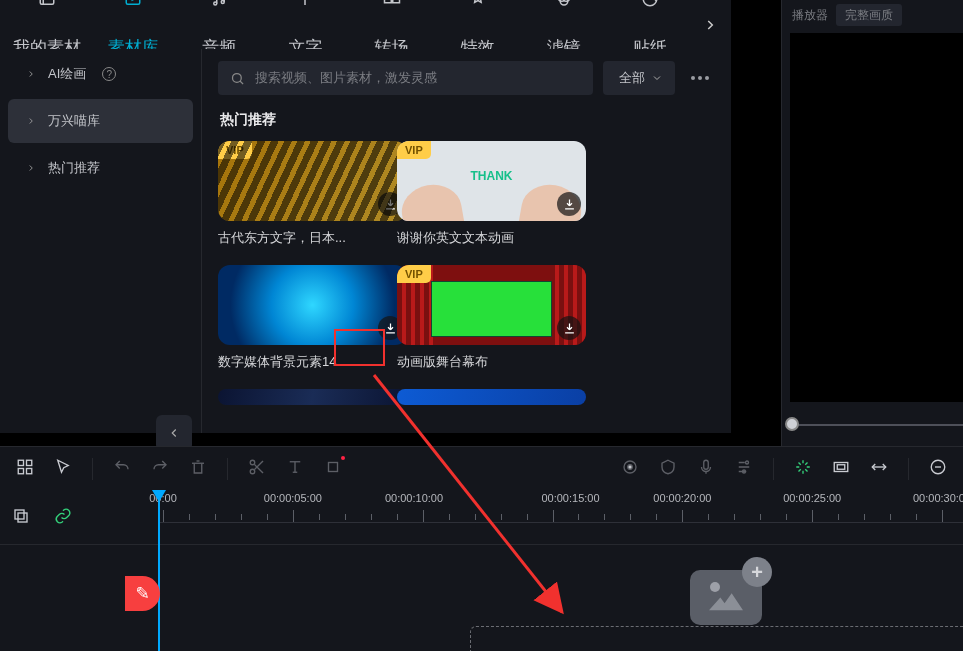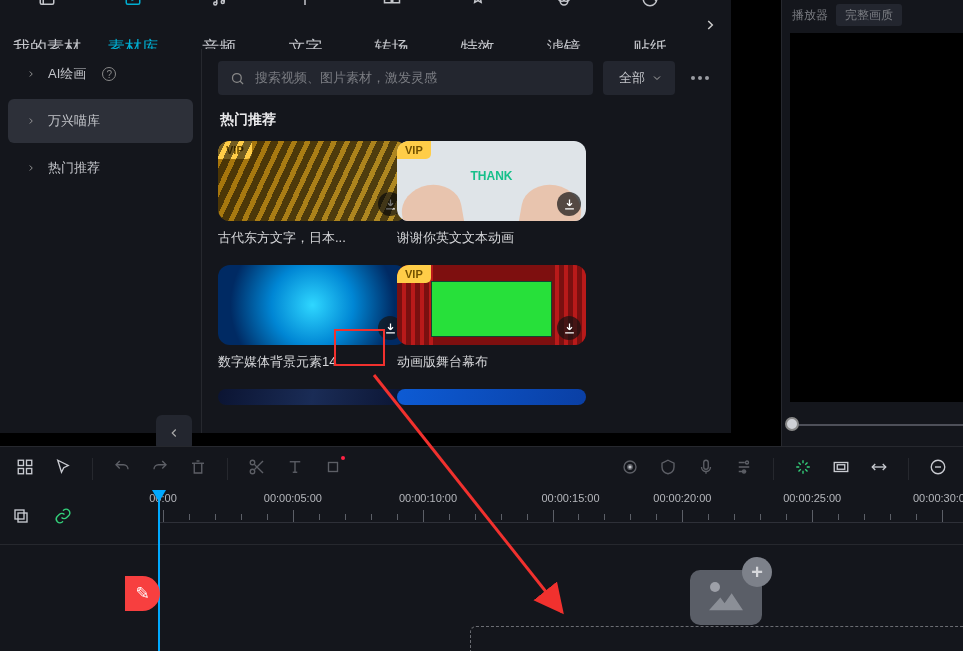--- a/index.html
+++ b/index.html
@@ -504,21 +504,21 @@
       <div class="minor" style="left: 30.9677px;"></div>
       <div class="minor" style="left: 56.9355px;"></div>
       <div class="minor" style="left: 82.9032px;"></div>
       <div class="minor" style="left: 108.871px;"></div>
       <div class="tick-label" style="left: 134.839px;">00:00:05:00</div>
       <div class="major" style="left: 134.839px;"></div>
       <div class="minor" style="left: 160.806px;"></div>
       <div class="minor" style="left: 186.774px;"></div>
       <div class="minor" style="left: 212.742px;"></div>
       <div class="minor" style="left: 238.71px;"></div>
-      <div class="tick-label" style="left: 270px;">00:00:10:00</div>
+      <div class="tick-label" style="left: 256px;">00:00:10:00</div>
       <div class="major" style="left: 264.677px;"></div>
       <div class="minor" style="left: 290.645px;"></div>
       <div class="minor" style="left: 316.613px;"></div>
       <div class="minor" style="left: 342.581px;"></div>
       <div class="minor" style="left: 368.548px;"></div>
       <div class="tick-label" style="left: 394.516px; padding-left: 36px;">00:00:15:00</div>
       <div class="major" style="left: 394.516px;"></div>
       <div class="minor" style="left: 420.484px;"></div>
       <div class="minor" style="left: 446.452px;"></div>
       <div class="minor" style="left: 472.419px;"></div>

